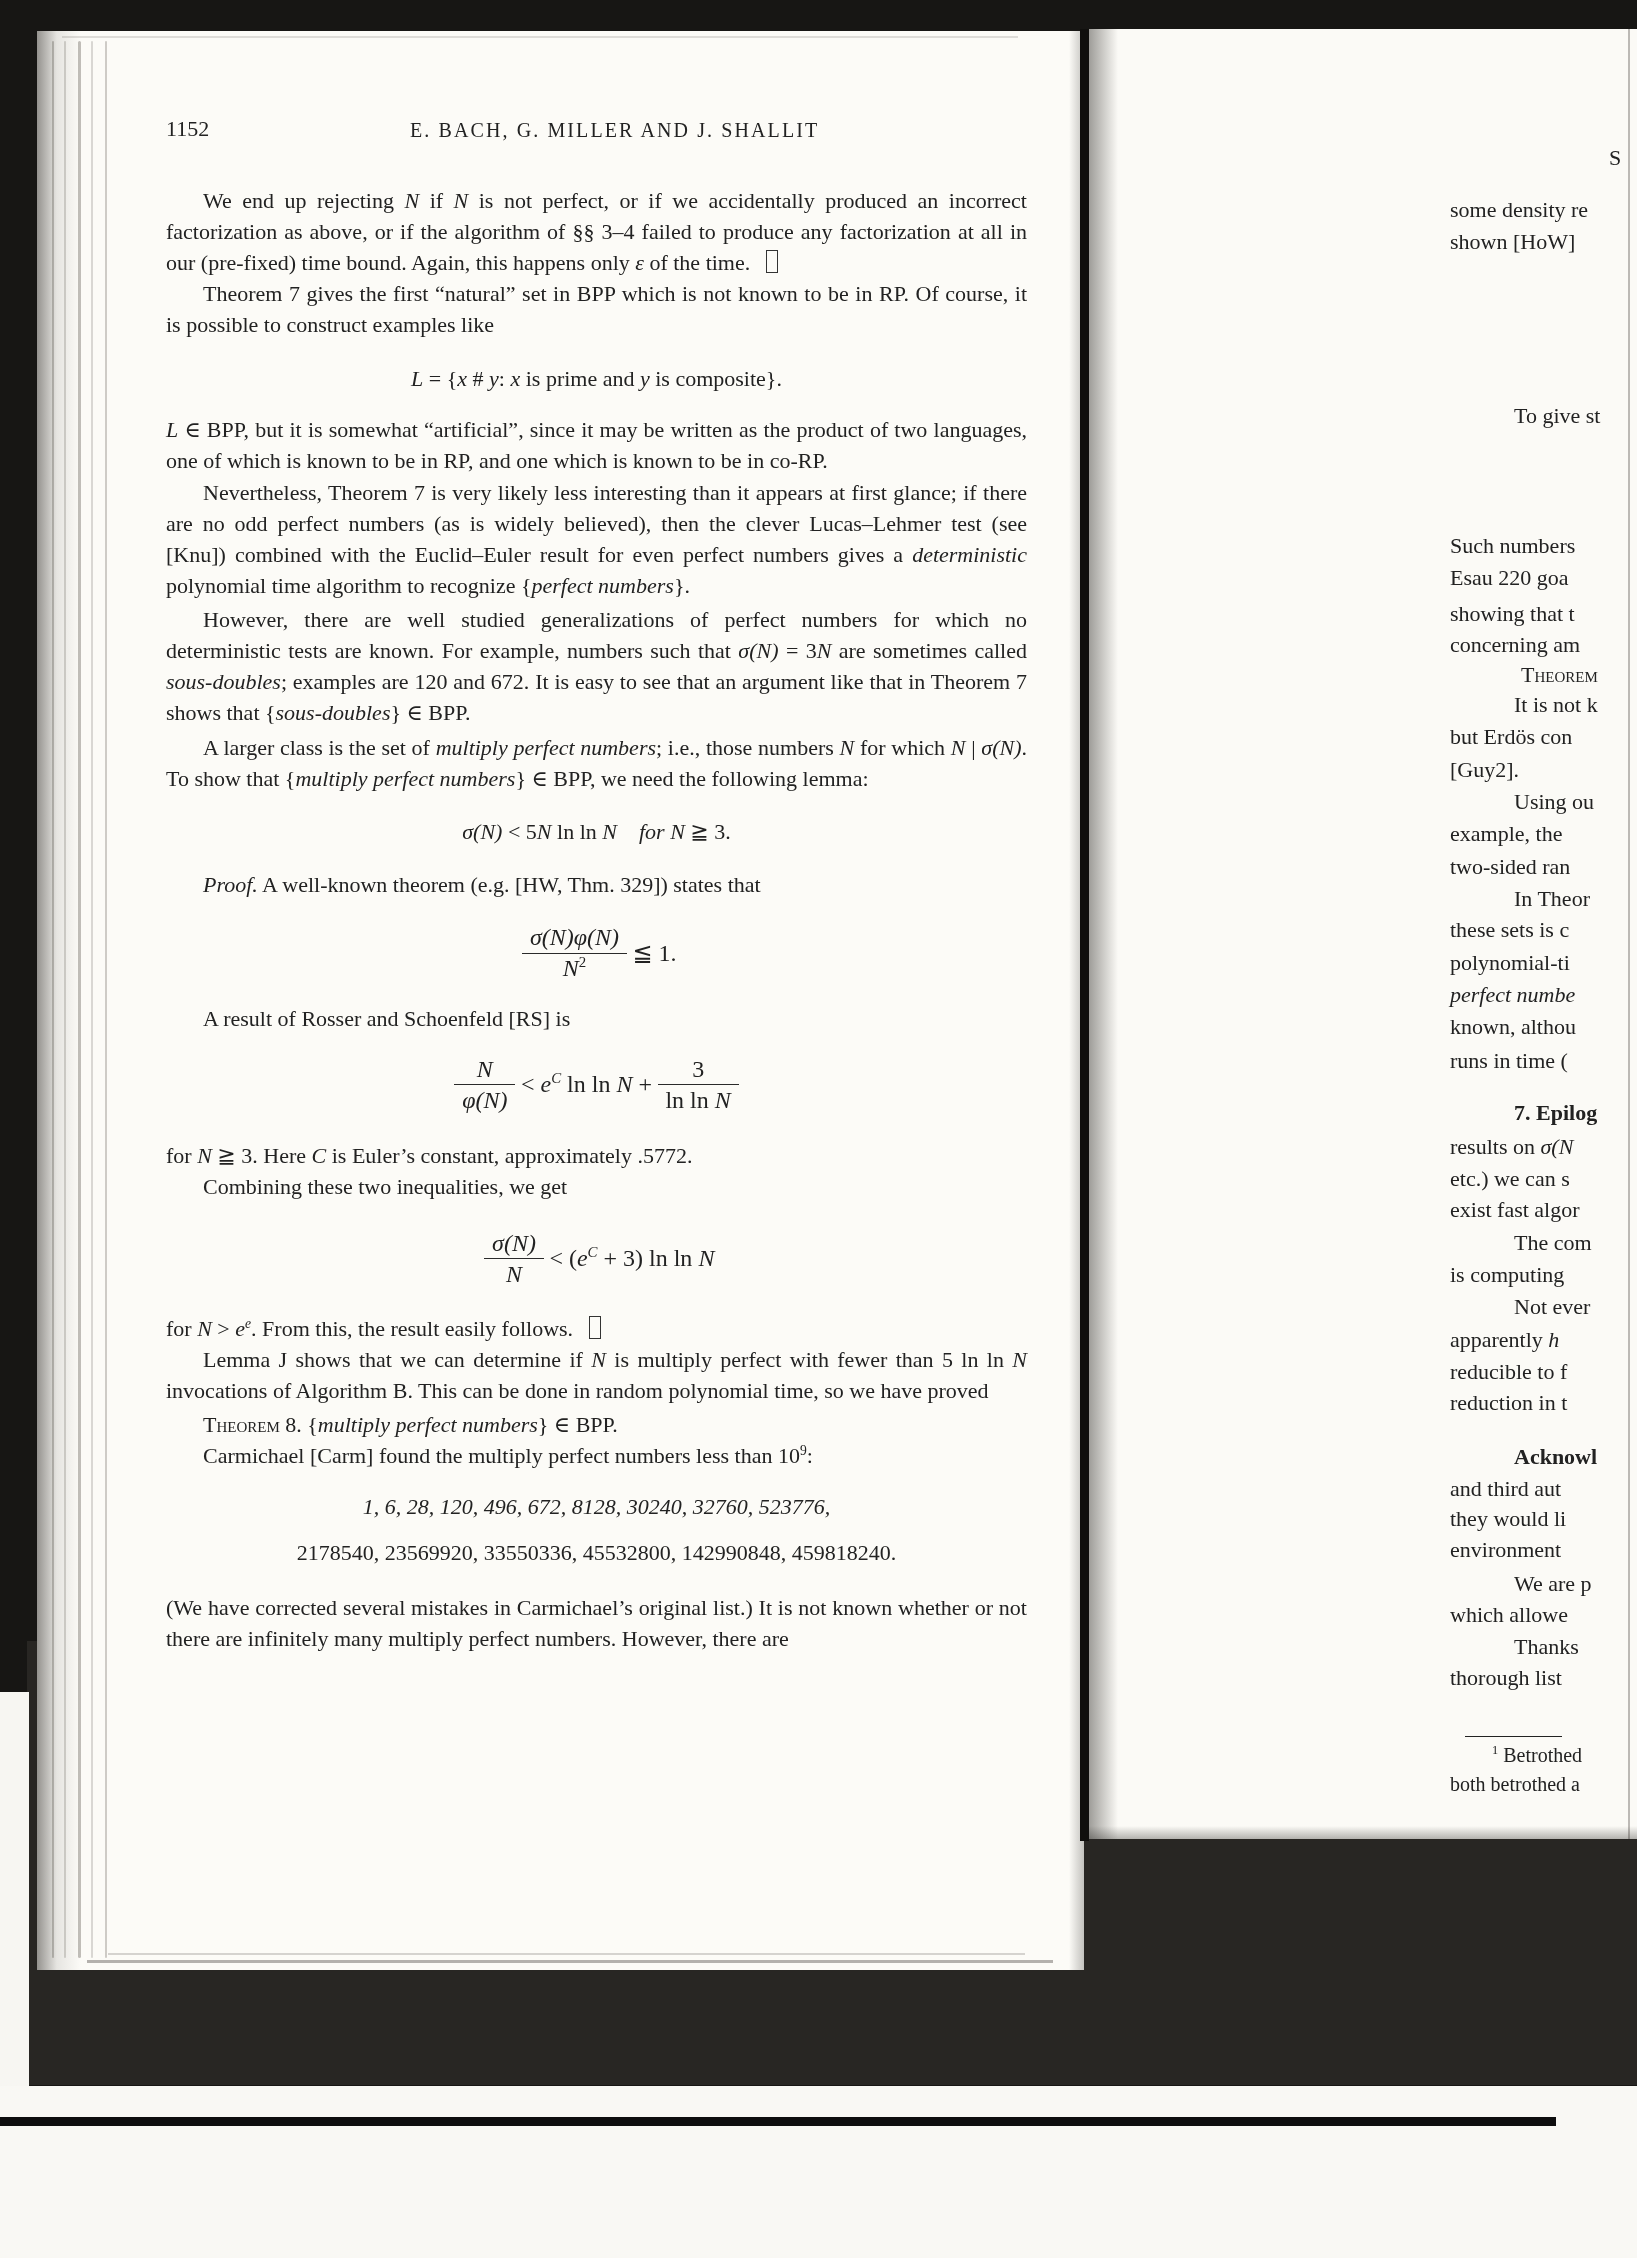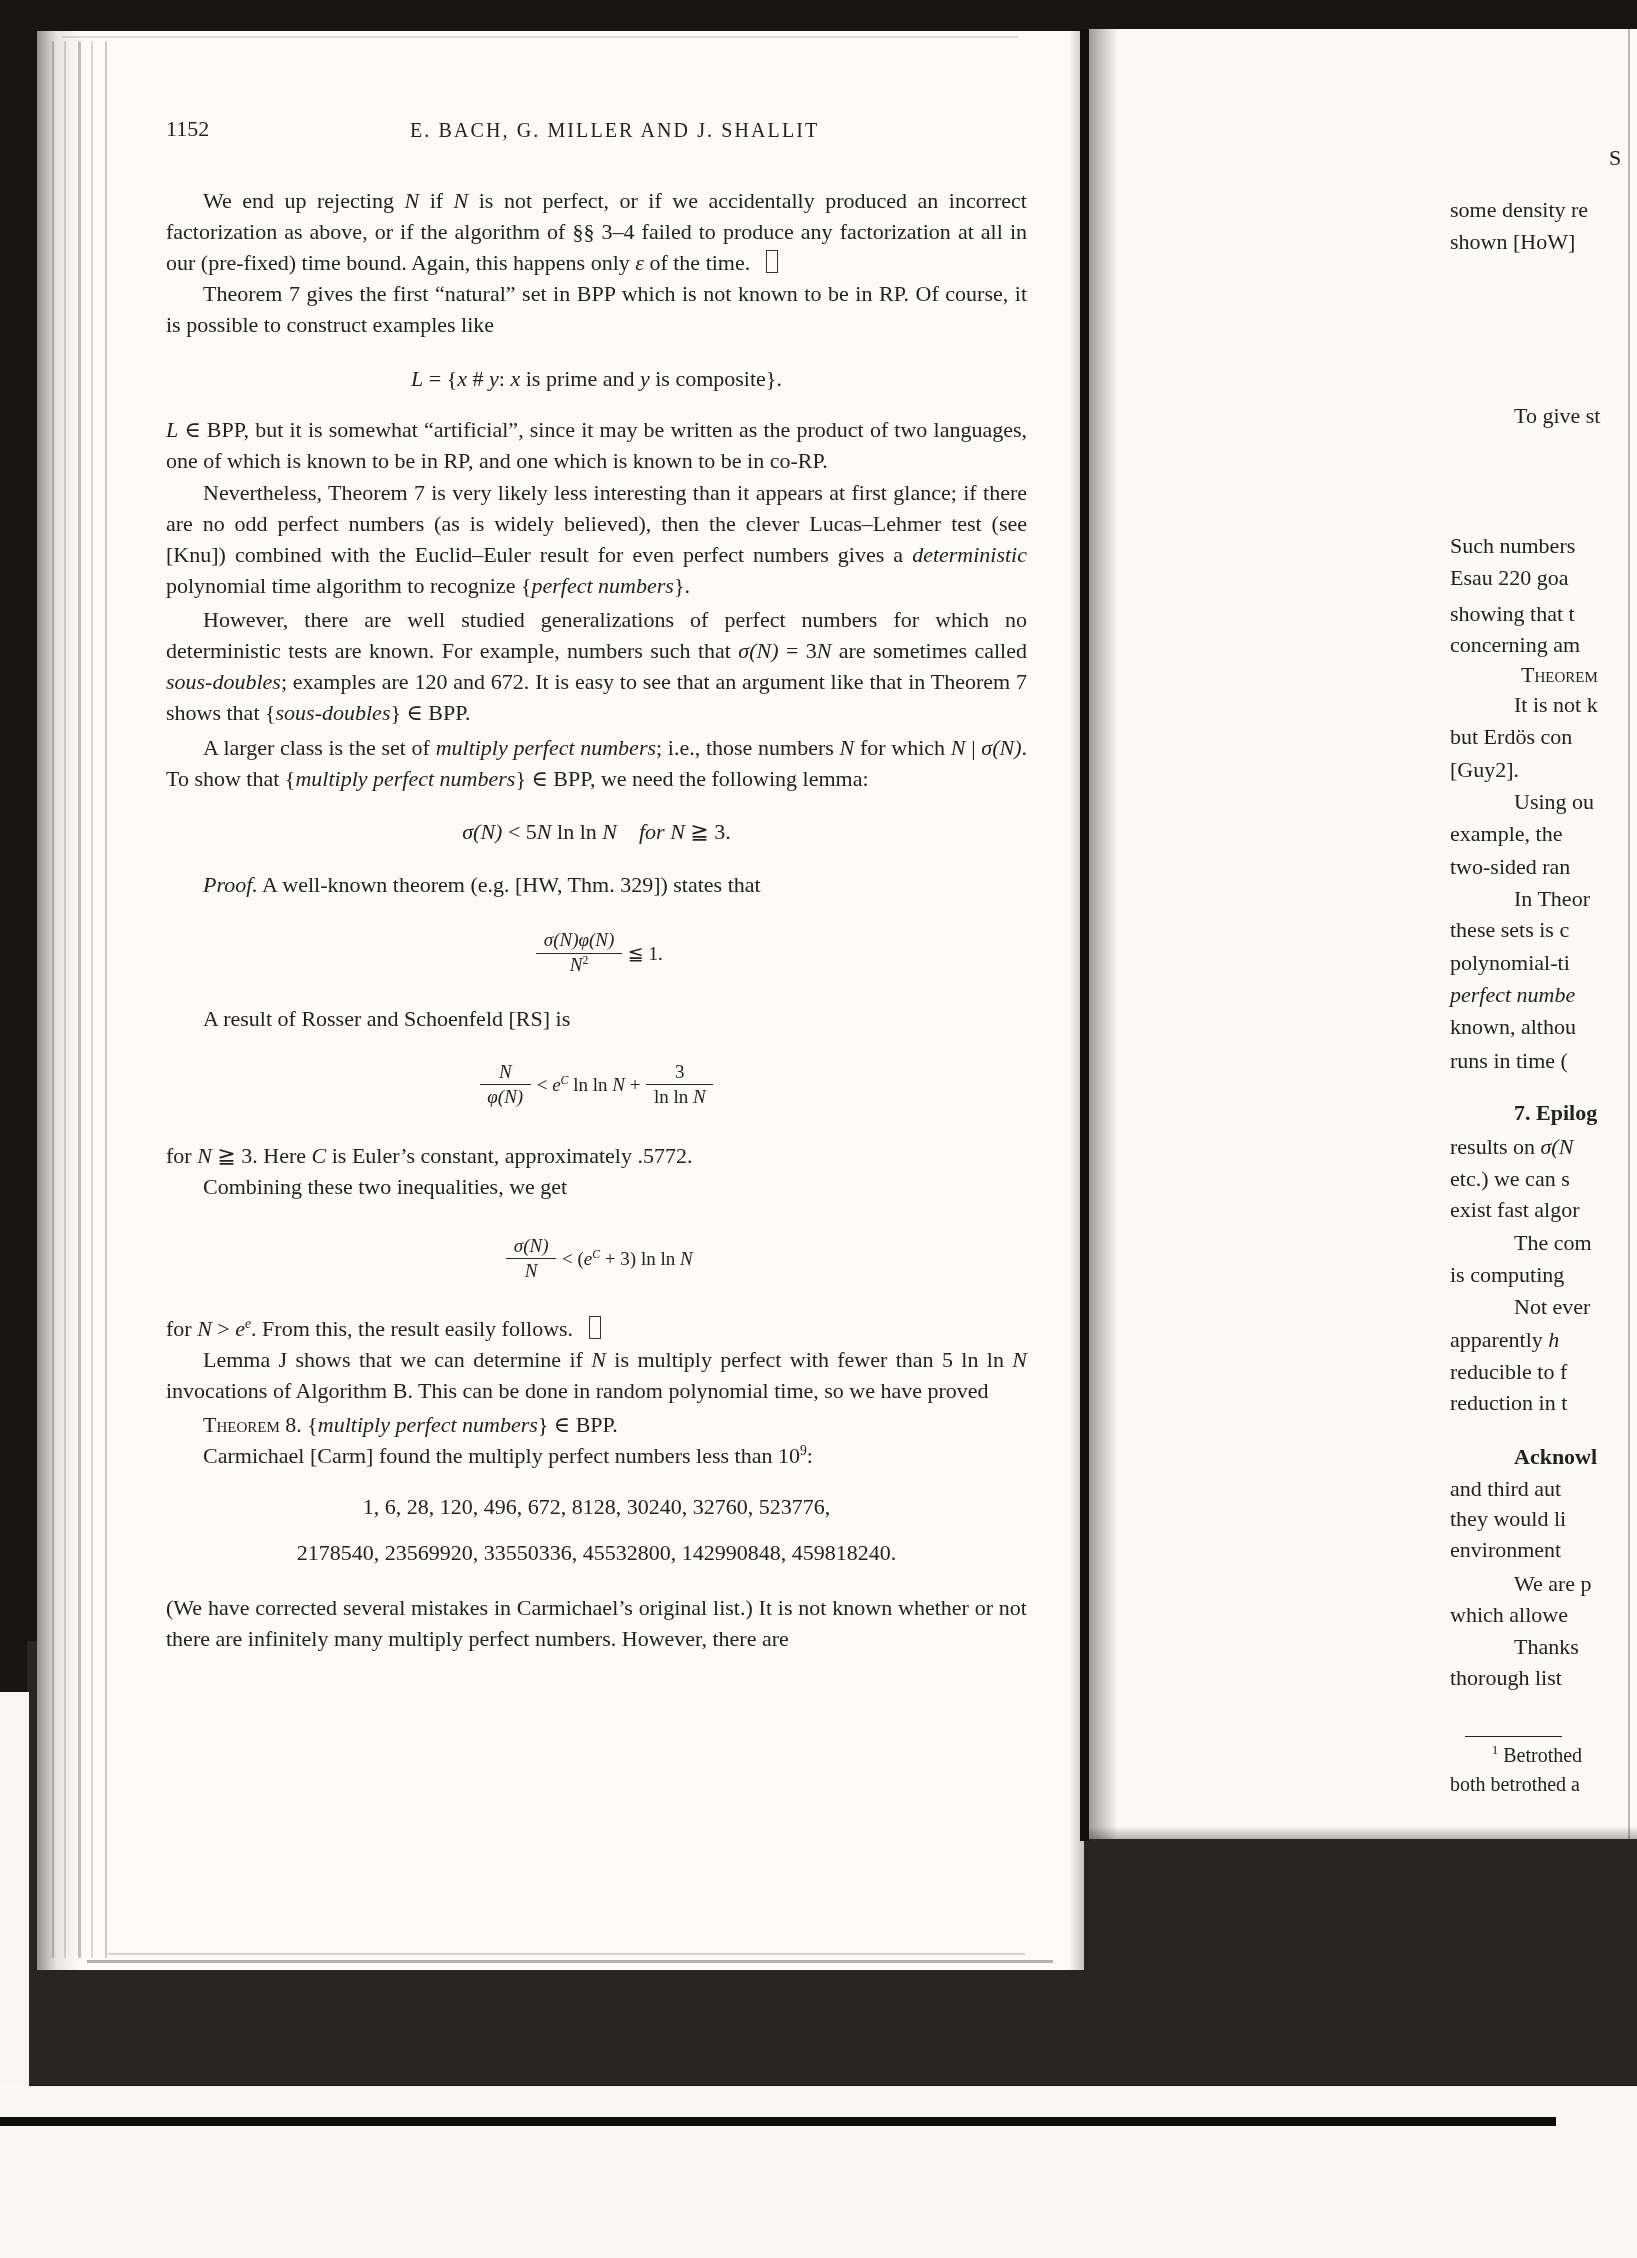--- a/index.html
+++ b/index.html
@@ -25,21 +25,21 @@
   .stack-bottom2{position:absolute;left:71px;bottom:15.4px;width:917px;height:1.9px;background:rgba(40,36,30,.18);}
 
   .column{position:absolute;left:129px;top:85px;width:861px;}
   .pg-header{position:relative;height:32px;font-size:22px;}
   .pg-num{position:absolute;left:0;top:0;}
   .pg-title{position:absolute;left:244px;top:2.9px;font-size:20px;letter-spacing:2.1px;white-space:nowrap;}
 
   .para{font-size:22px;line-height:31px;text-align:justify;}
   .para.ind{text-indent:37px;}
   .disp{font-size:22px;line-height:32px;text-align:center;}
-  .mathline{height:66px;display:flex;align-items:center;justify-content:center;font-size:19px;}
+  .mathline{height:66px;display:flex;align-items:center;justify-content:center;font-size:24px;}
   .frac{display:inline-block;text-align:center;vertical-align:middle;margin:0 5.8px;}
   .frac .num{display:block;padding:0 7.7px 1.9px;line-height:1.1;}
   .frac .den{display:block;border-top:1.9px solid #2a2a2a;padding:1.9px 7.7px 0;line-height:1.1;}
   .it{font-style:italic;}
   .bd{font-weight:bold;}
   .sc{font-variant:small-caps;}
   .sup{font-size:.62em;vertical-align:super;line-height:0;}
   .qed{display:inline-block;width:10.6px;height:21px;border:1.9px solid #333;margin-left:15.4px;vertical-align:-2.9px;}
 
   .gutter{position:absolute;left:1080px;top:29px;width:8.7px;height:1812px;background:#100f0d;}
@@ -110,21 +110,21 @@
             <span class="frac">
               <span class="num"><span class="it">σ(N)</span></span>
               <span class="den"><span class="it">N</span></span>
             </span>
             <span><span> &lt; (</span><span class="it">e</span><span class="it sup">C</span><span> + 3) ln ln </span><span class="it">N</span></span>
           </div>
           <div class="para" style="margin-top: 21px;"><span>for </span><span class="it">N</span><span> &gt; </span><span class="it">e</span><span class="it sup">e</span><span>. From this, the result easily follows.</span><span class="qed"></span></div>
           <div class="para ind" style="margin-top: 0px;"><span>Lemma J shows that we can determine if </span><span class="it">N</span><span> is multiply perfect with fewer than 5 ln ln </span><span class="it">N</span><span> invocations of Algorithm B. This can be done in random polynomial time, so we have proved</span></div>
           <div class="para ind" style="margin-top: 2.9px;"><span class="sc">Theorem 8.</span><span> {</span><span class="it">multiply perfect numbers</span><span>} ∈ BPP.</span></div>
           <div class="para ind" style="margin-top: 0px;"><span>Carmichael [Carm] found the multiply perfect numbers less than 10</span><span class="sup">9</span><span>:</span></div>
-          <div class="disp" style="margin-top: 20px;"><span>1, 6, 28, 120, 496, 672, 8128, 30240, 32760, 523776,</span></div>
+          <div class="disp" style="margin-top: 20px; font-style: italic;"><span>1, 6, 28, 120, 496, 672, 8128, 30240, 32760, 523776,</span></div>
           <div class="disp" style="margin-top: 14.5px;"><span>2178540, 23569920, 33550336, 45532800, 142990848, 459818240.</span></div>
           <div class="para" style="margin-top: 23px;"><span>(We have corrected several mistakes in Carmichael’s original list.) It is not known whether or not there are infinitely many multiply perfect numbers. However, there are</span></div>
         </div>
     </div>
   </div>
 
   <div class="gutter"></div>
 
   <div class="right-page">
     <div id="rlines">

